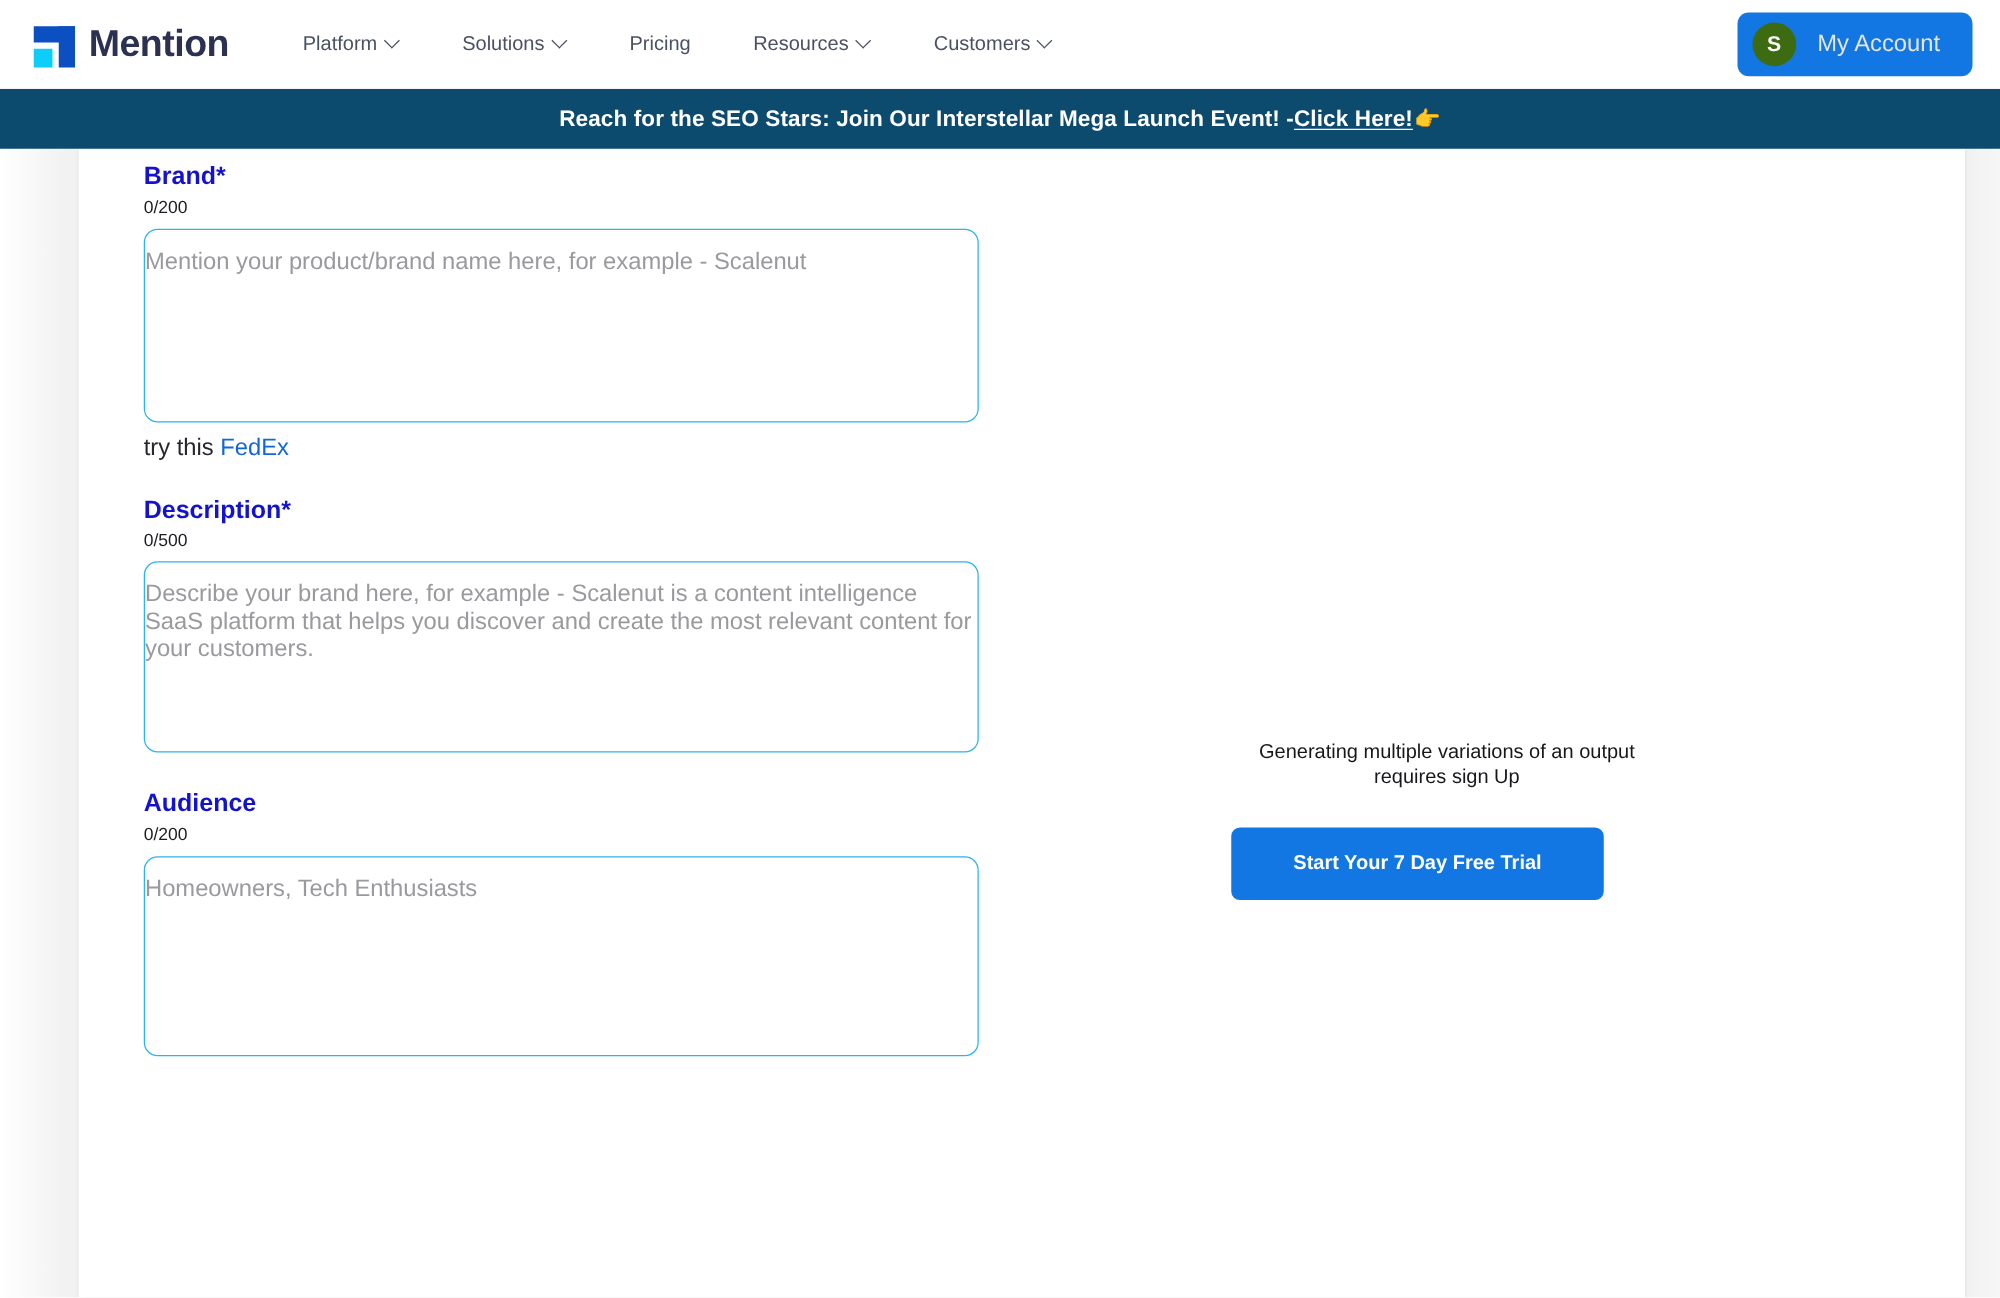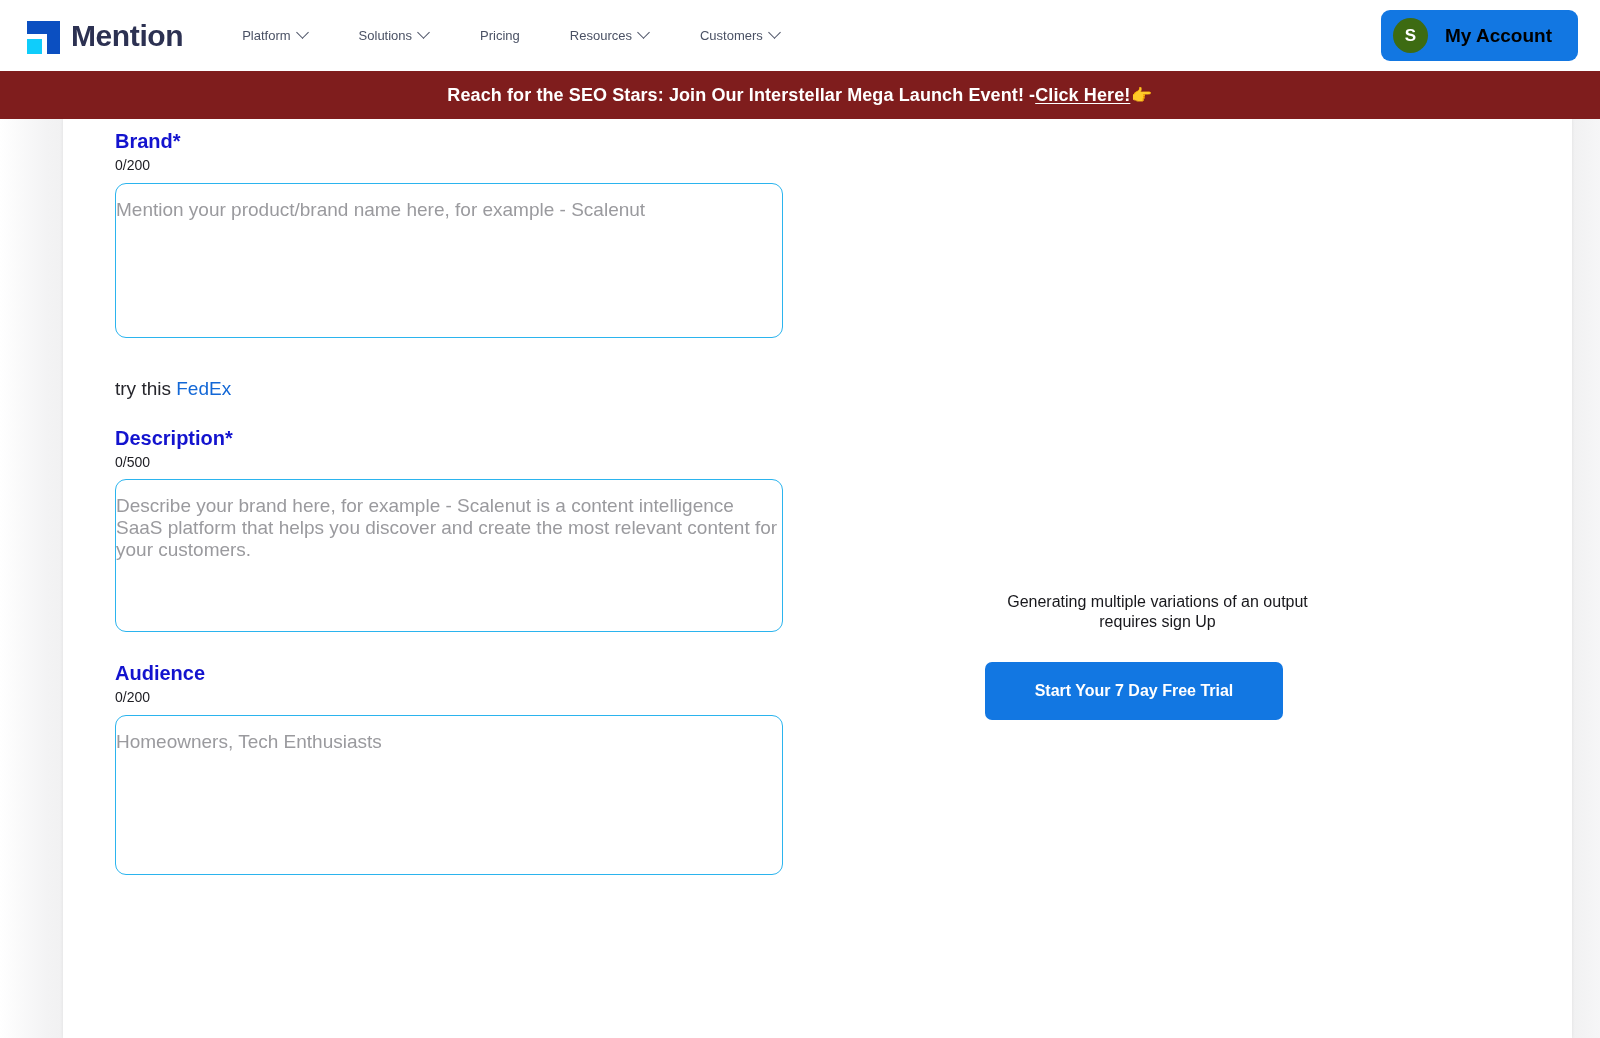--- a/index.html
+++ b/index.html
@@ -68,21 +68,21 @@
 
   .nav-items {
     display: flex;
     align-items: center;
     gap: 0px;
   }
   .nav-item {
     display: flex;
     align-items: center;
     gap: 7px;
-    font-size: 13px;
+    font-size: 16px;
     color: #4A5164;
     padding: 10px 25px;
     cursor: pointer;
     white-space: nowrap;
   }
   .chev {
     display: inline-block;
     width: 11px; height: 11px;
     position: relative;
     top: -2px;
@@ -116,30 +116,30 @@
     border-radius: 50%;
     background: #3D6B12;
     color: #ffffff;
     font-size: 17px;
     font-weight: 600;
     display: flex;
     align-items: center;
     justify-content: center;
   }
   .account-label {
-    color: #000000;
+    color: #e5e5e5;
     font-size: 19px;
-    font-weight: 700;
+    font-weight: 400;
     white-space: nowrap;
   }
 
   
   .promo {
     height: 48px;
-    background: #7f1d1d;
+    background: #0c4a6e;
     display: flex;
     align-items: center;
     justify-content: center;
     color: #ffffff;
     font-size: 18px;
     font-weight: 700;
     letter-spacing: 0.1px;
     position: relative;
     z-index: 4;
   }
@@ -217,21 +217,21 @@
     display: block;
   }
   .ta::placeholder { color: #9a9a9e; }
   .ta-brand { height: 155px; }
   .ta-desc { height: 153px; }
   .ta-aud { height: 160px; }
 
   .try-line {
     font-size: 19px;
     color: #26262c;
-    margin-top: 40px;
+    margin-top: 10px;
     margin-bottom: 25px;
   }
   .try-link {
     color: #1267D6;
     cursor: pointer;
   }
   .spacer-md { height: 28px; }
 
   
   .side-panel {

